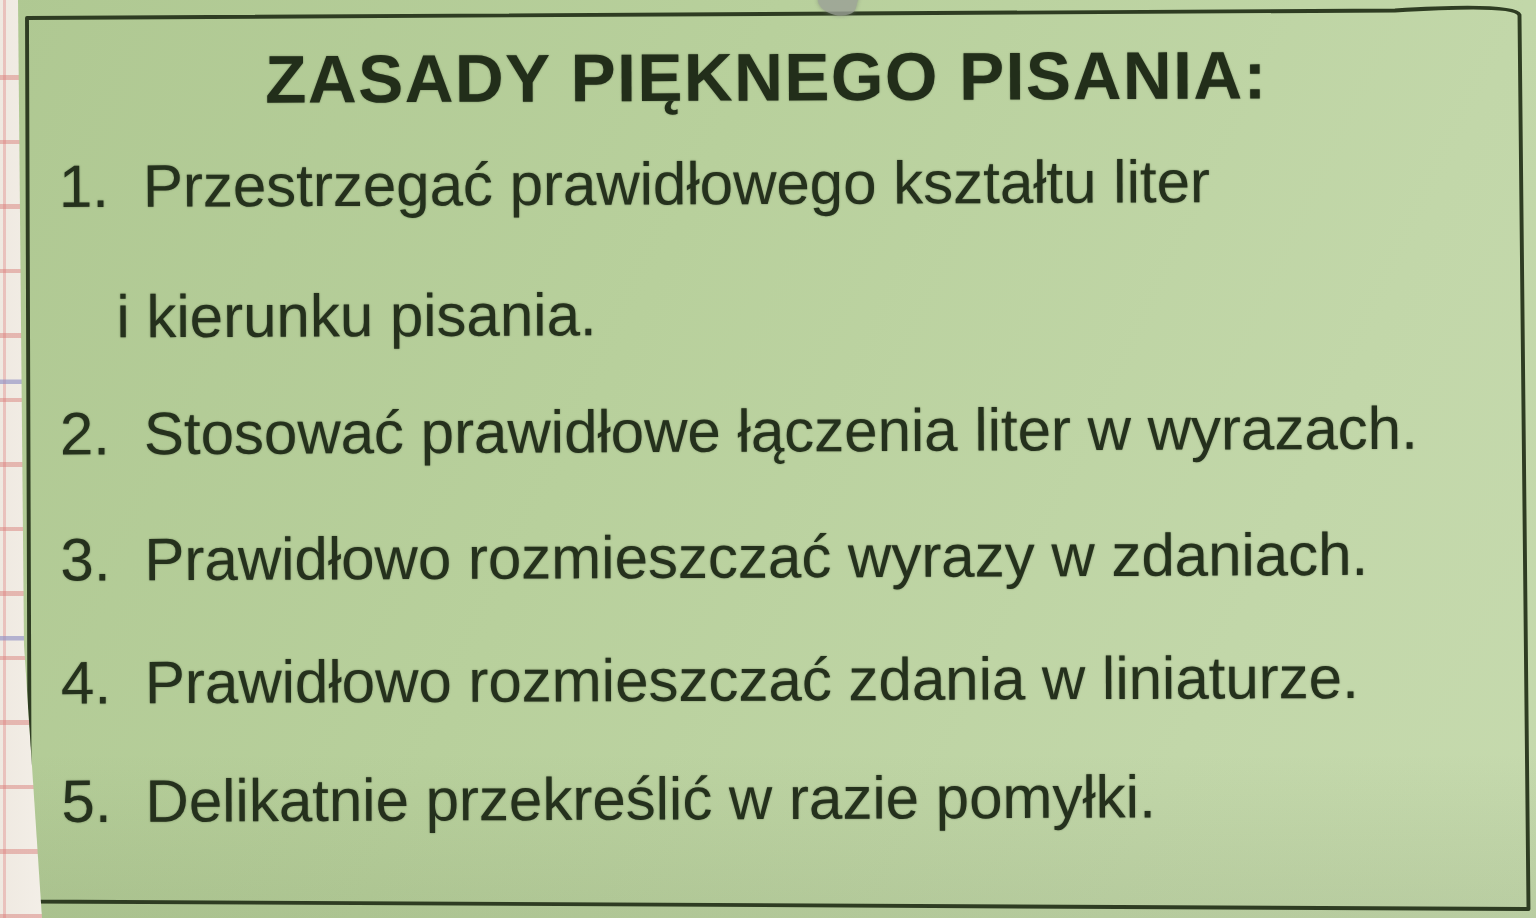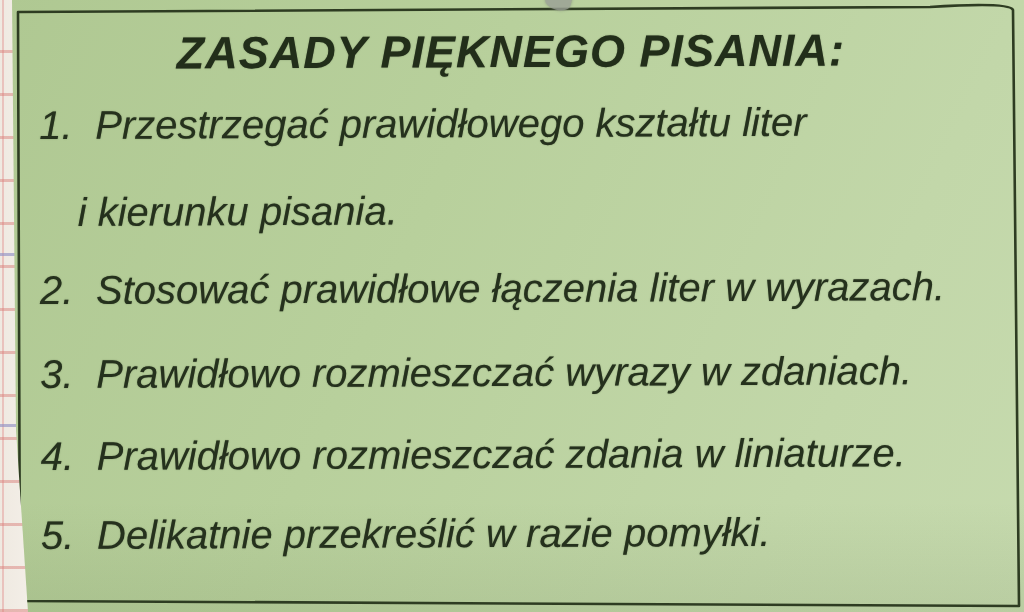--- a/index.html
+++ b/index.html
@@ -28,21 +28,20 @@
   }
   .rule-blue.b1{top:253px;}
   .rule-blue.b2{top:424px;}
   
   .card{
     position:absolute;left:0;top:0;width:1024px;height:612px;
     clip-path:polygon(12px 0px,1024px 0px,1024px 612px,28px 612px,16px 430px);
     background:
       linear-gradient(to bottom, rgba(0,0,0,0) 82%, rgba(70,90,50,0.10) 100%),
       linear-gradient(115deg,#afc892 0%,#b8d09c 40%,#c2d7a9 78%,#c6daae 100%);
-    font-style: italic;
   }
   .frame{position:absolute;left:0;top:0;}
   
   .content{
     position:absolute;left:0;top:0;width:1024px;height:612px;
     color:#25311d;transform:rotate(-0.25deg);
     text-shadow:0 0 1.2px rgba(40,52,30,0.55);
   }
   .title{
     position:absolute;left:0;top:26px;width:1024px;text-align:center;

